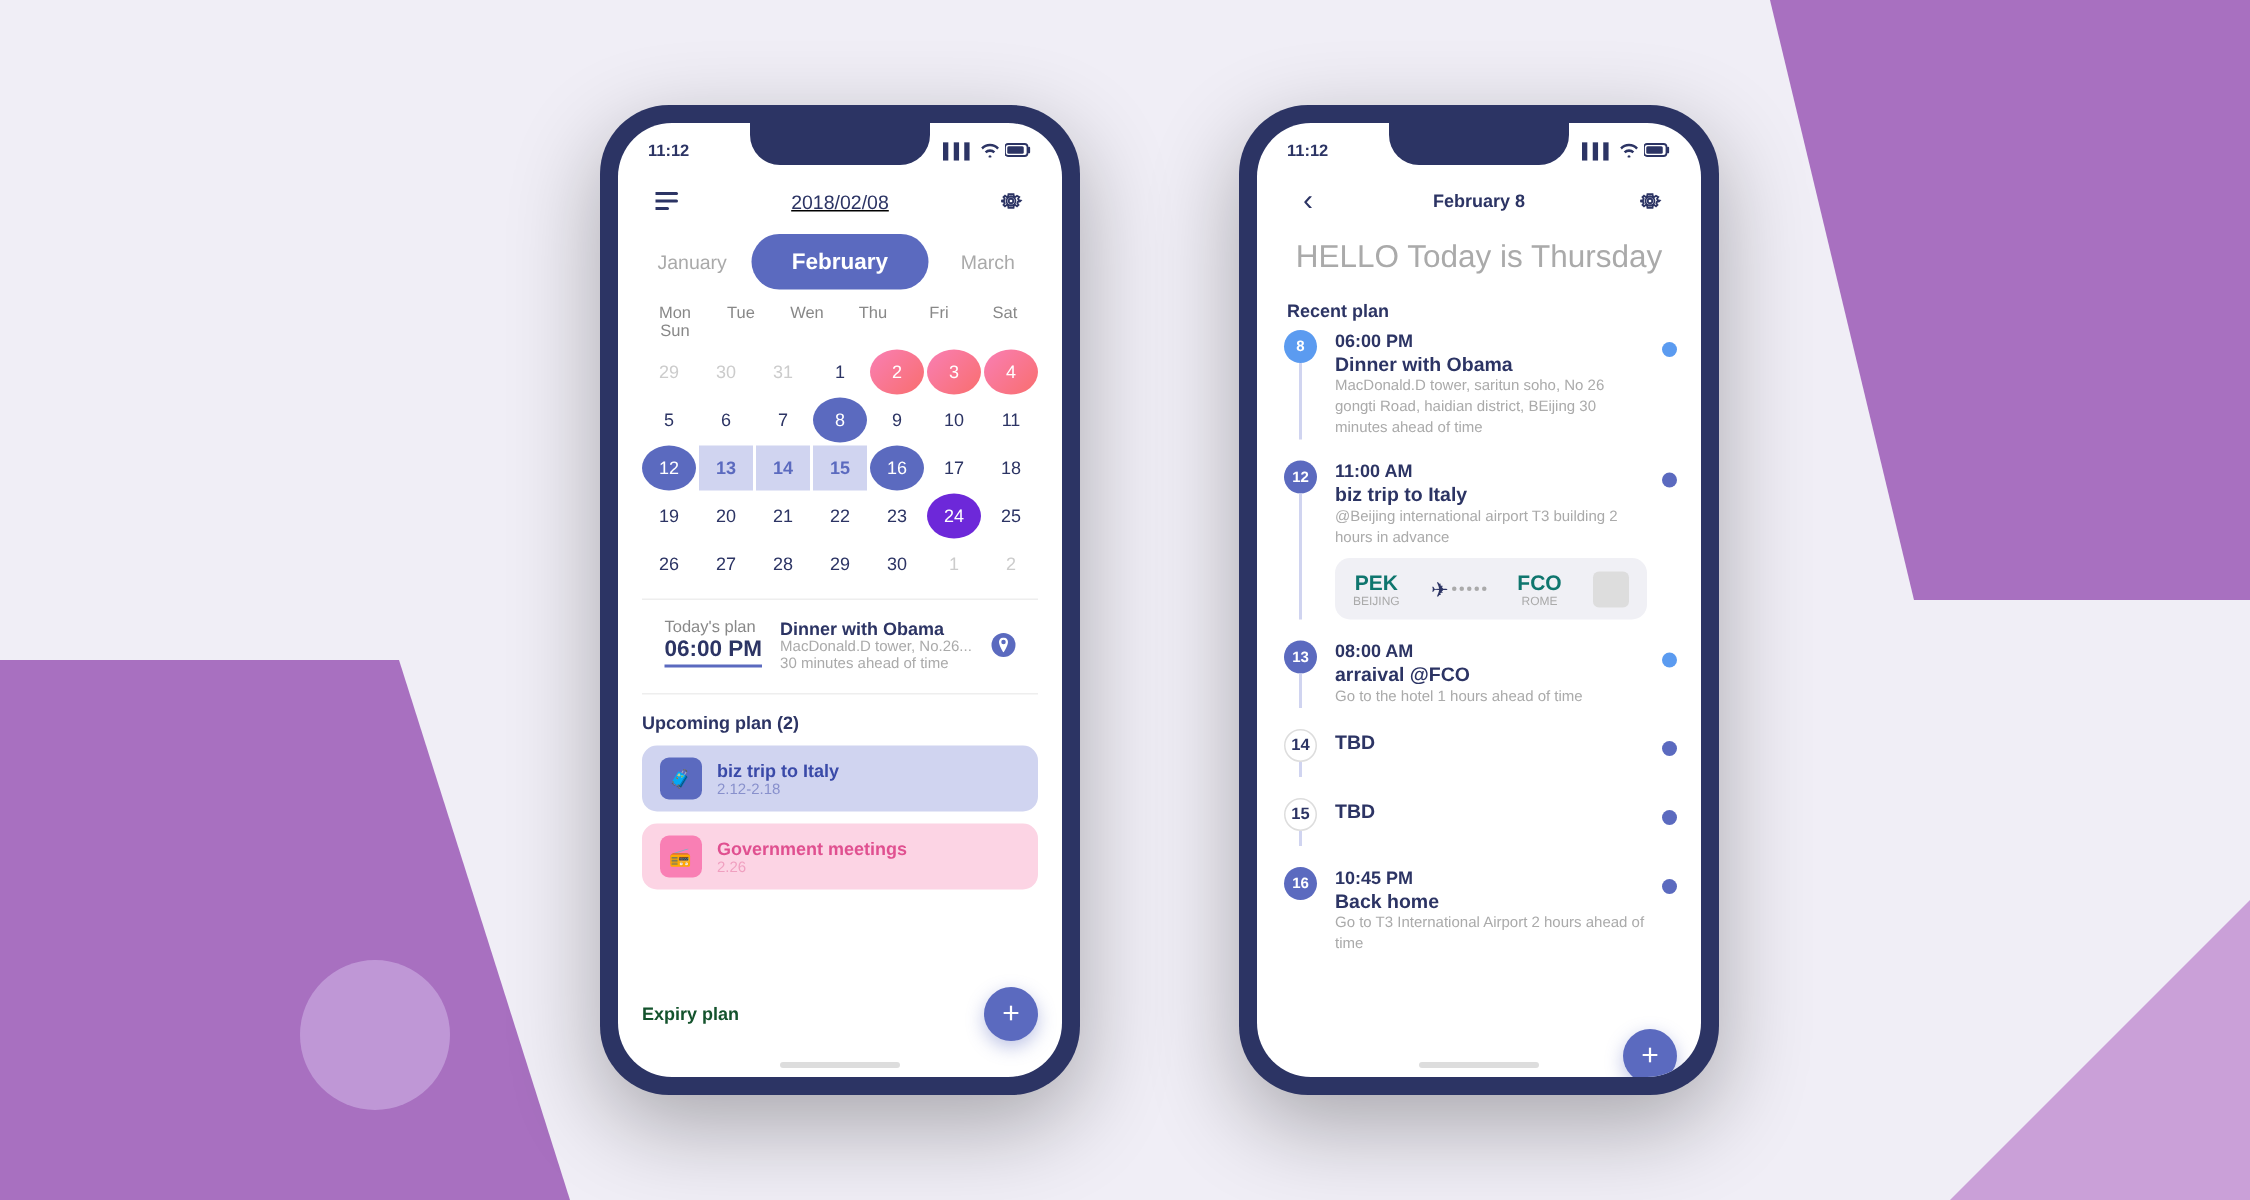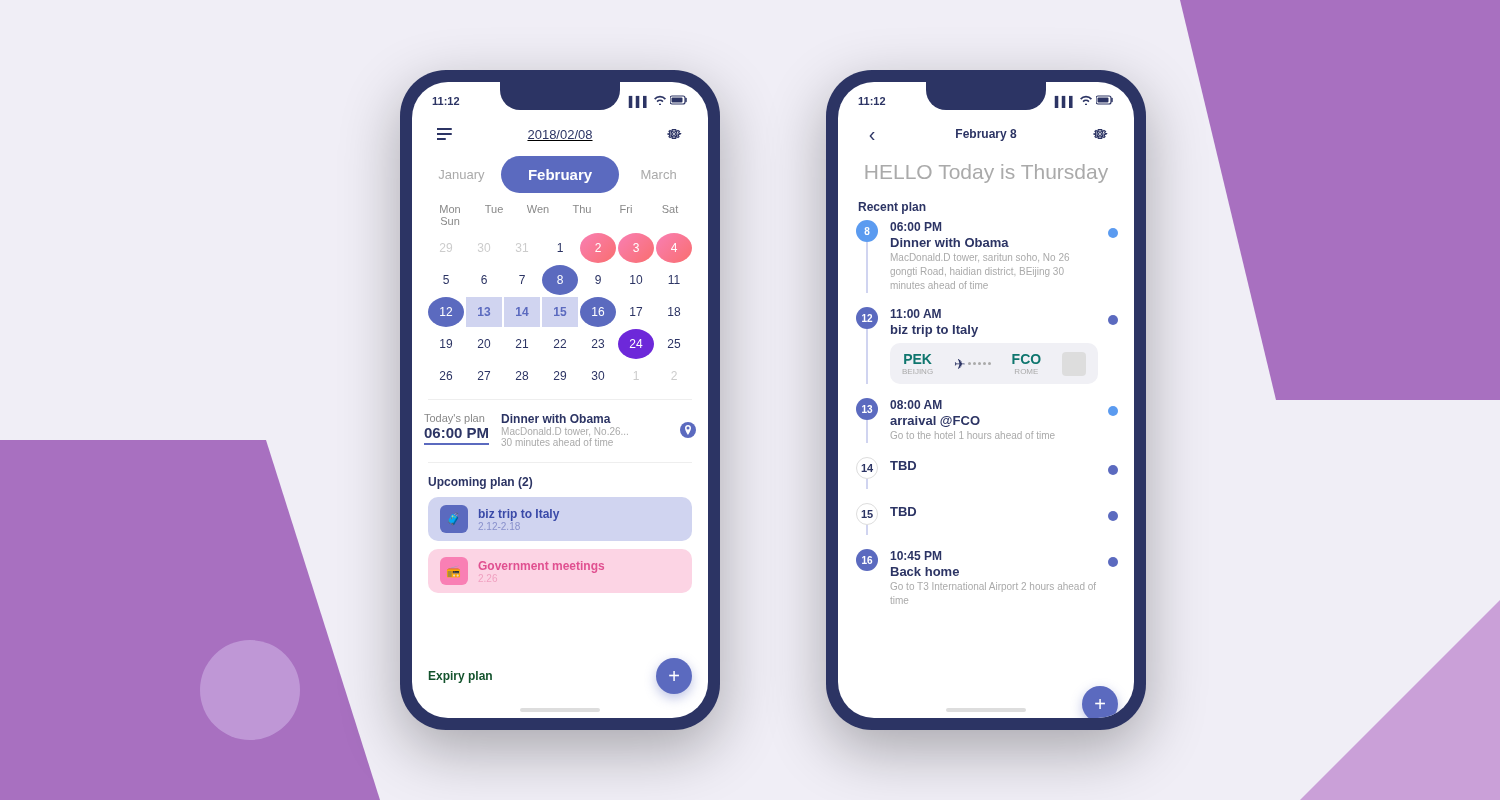--- a/index.html
+++ b/index.html
@@ -222,21 +222,21 @@
 
     
     .divider {
       height: 1px;
       background: #eee;
       margin: 8px 16px;
     }
 
     
     .todays-plan {
-      padding: 4px 12px 6px;
+      padding: 4px 31px 6px;
       flex-shrink: 0;
     }
     .todays-plan-row {
       display: flex;
       gap: 12px;
       align-items: flex-start;
     }
     .todays-plan-left {}
     .todays-plan-label {
       font-size: 11px;
@@ -703,20 +703,22 @@
             </div>
           </div>
           <div class="timeline-item">
             <div class="timeline-dot-col">
               <div class="timeline-num purple">12</div>
               <div class="timeline-line"></div>
             </div>
             <div class="timeline-content">
               <div class="tl-time">11:00 AM</div>
               <div class="tl-title">biz trip to Italy</div>
+              <div class="tl-desc">@Beijing international airport T3 building
+2 hours in advance</div>
               <div class="flight-card">
           <div class="flight-code">
             <div class="iata">PEK</div>
             <div class="city">BEIJING</div>
           </div>
           <div class="flight-arrow">
             <span class="flight-plane">✈</span>
             <div class="flight-dots">
               <div class="flight-dot"></div>
               <div class="flight-dot"></div>

